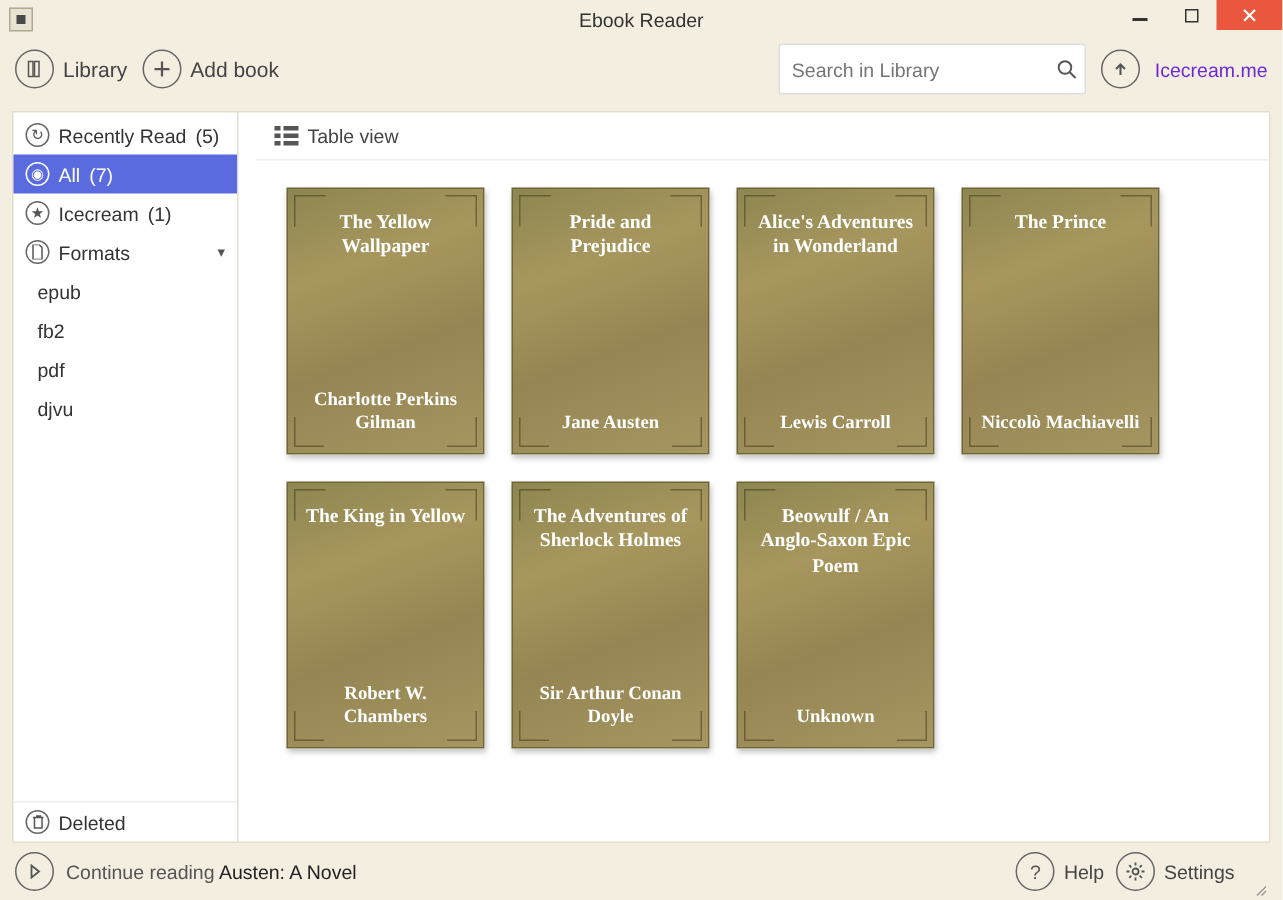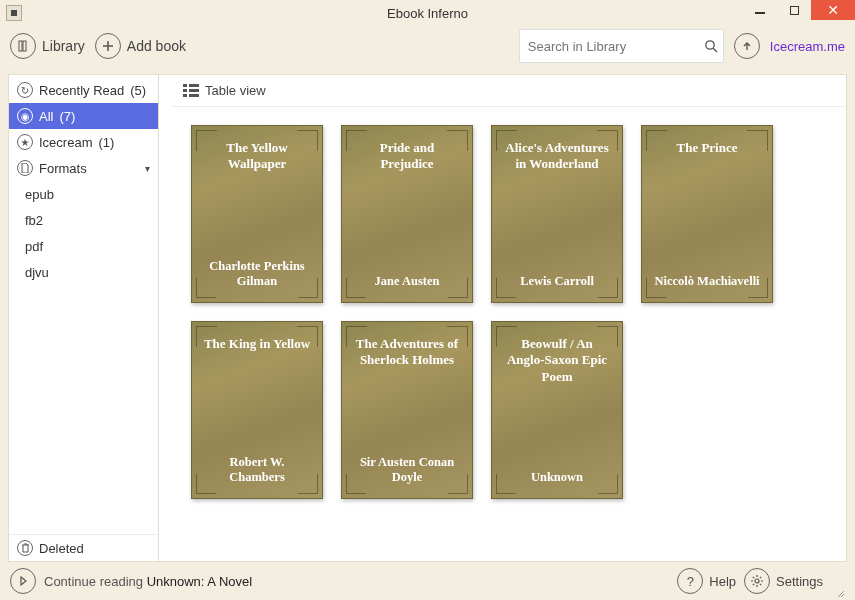--- a/index.html
+++ b/index.html
@@ -66,21 +66,21 @@
 
   svg { display: block; }
 </style>
 </head>
 <body>
 
 <div class="titlebar">
   <div class="appicon">
       <span></span>
     </div>
-  <div class="title">Ebook Inferno</div>
+  <div class="title">Ebook Reader</div>
   <div class="winbtns">
     <div class="winbtn min">
         <span></span>
       </div>
     <div class="winbtn max">
         <span></span>
       </div>
     <div class="winbtn close">
         <span>✕</span>
       </div>
@@ -217,42 +217,42 @@
           <span class="corner-br"></span>
         </div>
         <div class="book">
           <div class="title">The King in Yellow</div>
           <div class="author">Robert W. Chambers</div>
           <span class="corner-bl"></span>
           <span class="corner-br"></span>
         </div>
         <div class="book">
           <div class="title">The Adventures of Sherlock Holmes</div>
-          <div class="author">Sir Austen Conan Doyle</div>
+          <div class="author">Sir Arthur Conan Doyle</div>
           <span class="corner-bl"></span>
           <span class="corner-br"></span>
         </div>
         <div class="book">
           <div class="title">Beowulf / An Anglo-Saxon Epic Poem</div>
           <div class="author">Unknown</div>
           <span class="corner-bl"></span>
           <span class="corner-br"></span>
         </div>
       </div>
   </div>
 </div>
 
 <div class="footer">
   <div class="cont">
     <span class="iconcircle">
       <svg width="10" height="10" viewBox="0 0 10 10">
           <path d="M3 1 L8 5 L3 9 Z" fill="none" stroke="#555" stroke-width="1.2"></path>
         </svg>
     </span>
-    <span class="txt"><span>Continue reading</span> <span class="booktitle">Unknown: A Novel</span></span>
+    <span class="txt"><span>Continue reading</span> <span class="booktitle">Austen: A Novel</span></span>
   </div>
   <div class="spacer"></div>
   <div class="toolbtn">
     <span class="iconcircle">?</span>
     <span>Help</span>
   </div>
   <div class="toolbtn">
     <span class="iconcircle">
       <svg width="14" height="14" viewBox="0 0 14 14">
           <circle cx="7" cy="7" r="2" fill="none" stroke="#555" stroke-width="1.2"></circle>

